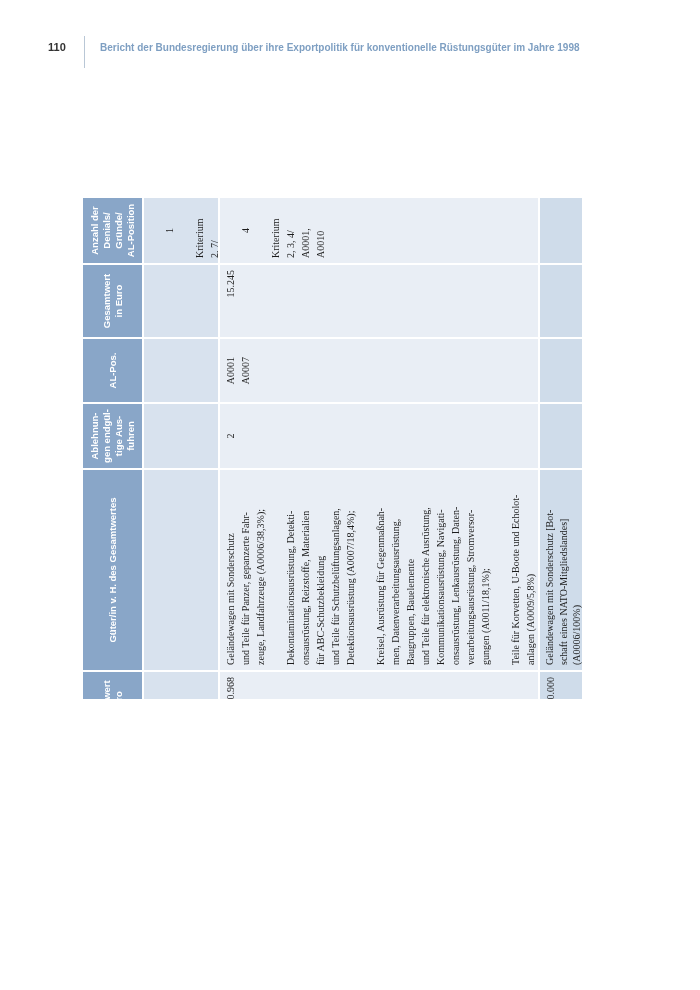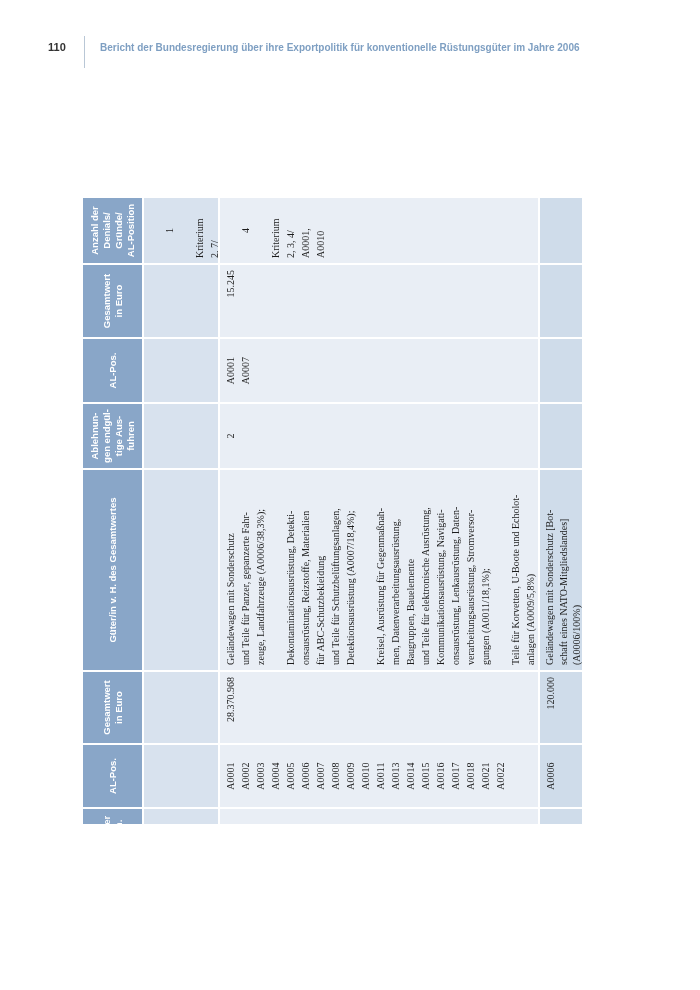--- a/index.html
+++ b/index.html
@@ -1,16 +1,16 @@
 <!DOCTYPE html>
 <html><head>
 <meta charset="utf-8">
 <style>
   html,body{margin:0;padding:0;background:#fff;}
-  #page{position:relative;width:700px;height:824px;background:#ffffff;overflow:hidden;}
+  #page{position:relative;width:700px;height:699px;background:#ffffff;overflow:hidden;}
 
   
   #pagenum{position:absolute;left:48px;top:40px;font:bold 11px/14px "Liberation Sans",sans-serif;color:#333333;}
   #hdr-divider{position:absolute;left:84px;top:36px;width:1px;height:32px;}
   #ptitle{position:absolute;left:100px;top:41px;width:560px;font:bold 10px/14px "Liberation Sans",sans-serif;letter-spacing:0px;}
 
   
   #tbl{
     position:absolute;left:83px;top:198px;
     width:739px;
@@ -32,21 +32,21 @@
   .den .reasons{text-align:left;white-space:pre-line;}
   .gj{line-height:13.5px;}
 </style>
 </head>
 <body>
 
 <div id="page">
 
   <div id="pagenum">110</div>
   <div id="hdr-divider" style="background: rgb(185, 199, 214);"></div>
-  <div id="ptitle" style="color: rgb(126, 159, 194);">Bericht der Bundesregierung über ihre Exportpolitik für konventionelle Rüstungsgüter im Jahre 2006</div>
+  <div id="ptitle" style="color: rgb(126, 159, 194);">Bericht der Bundesregierung über ihre Exportpolitik für konventionelle Rüstungsgüter im Jahre 1998</div>
 
   <div id="tbl">
 
     <div class="c h" style="background: rgb(137, 166, 200);">Land</div>
     <div class="c h" style="background: rgb(137, 166, 200);">Anzahl der
 Genehm.</div>
     <div class="c h" style="background: rgb(137, 166, 200);">AL-Pos.</div>
     <div class="c h" style="background: rgb(137, 166, 200);">Gesamtwert
 in Euro</div>
     <div class="c h" style="background: rgb(137, 166, 200);">Güter/in v. H. des Gesamtwertes</div>

